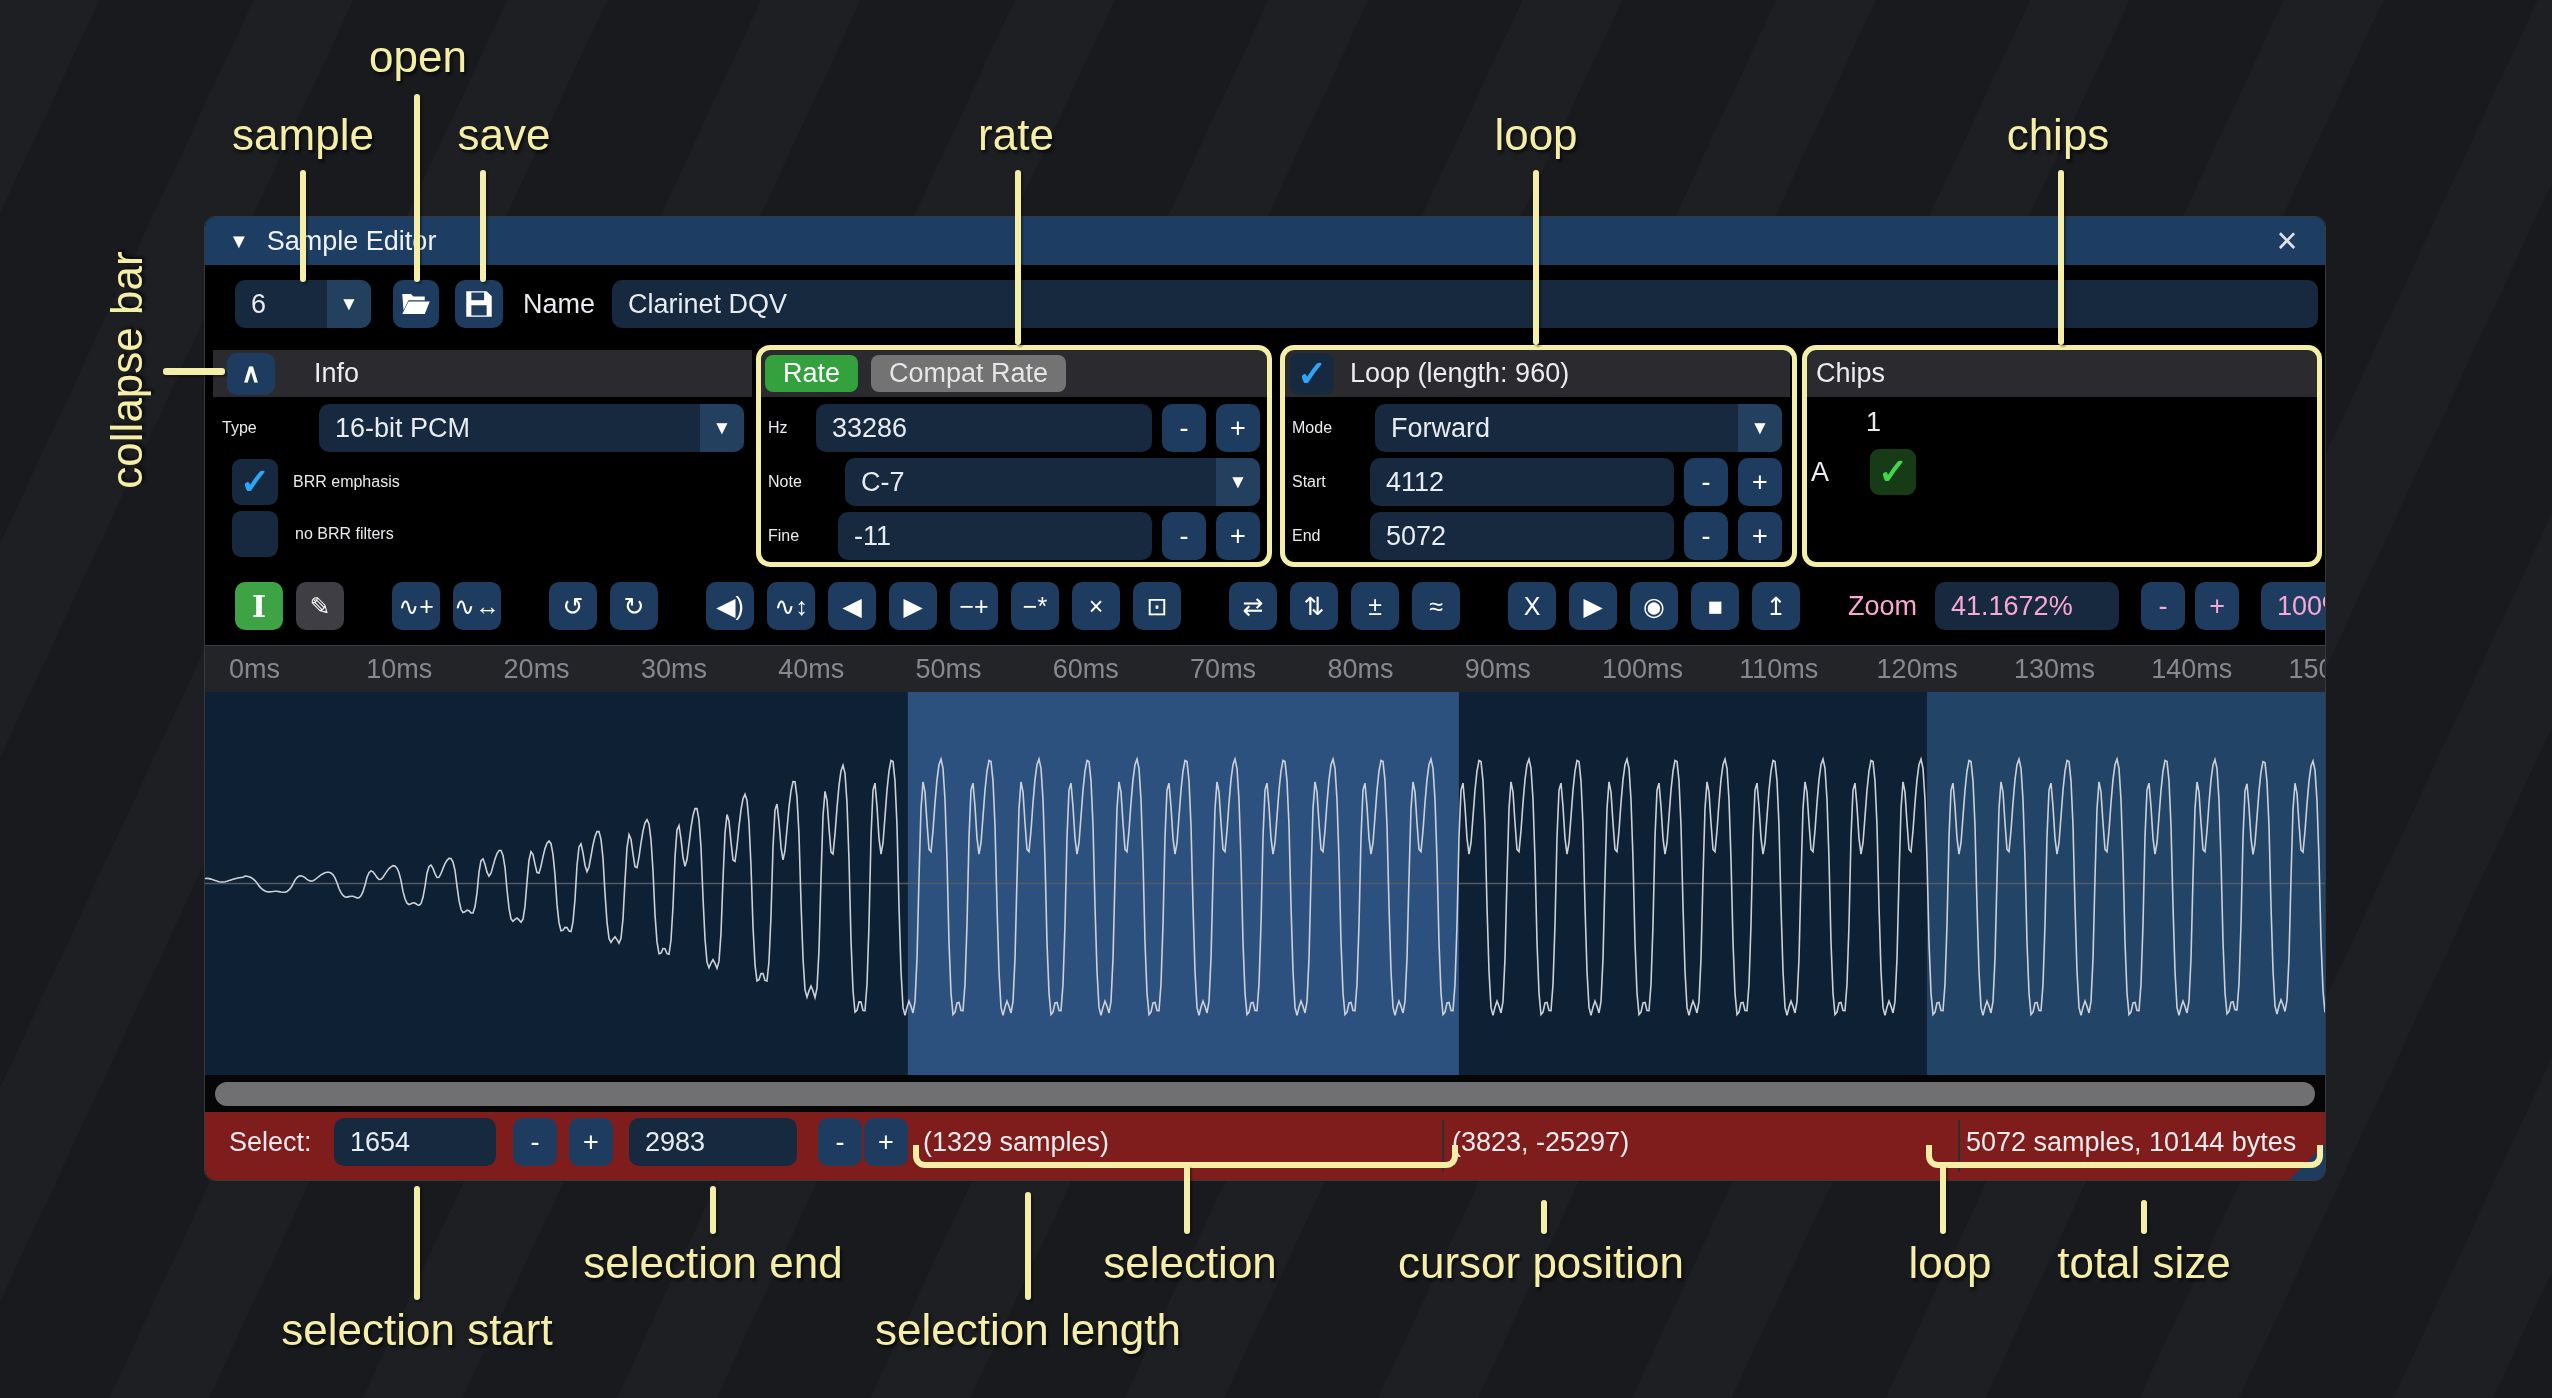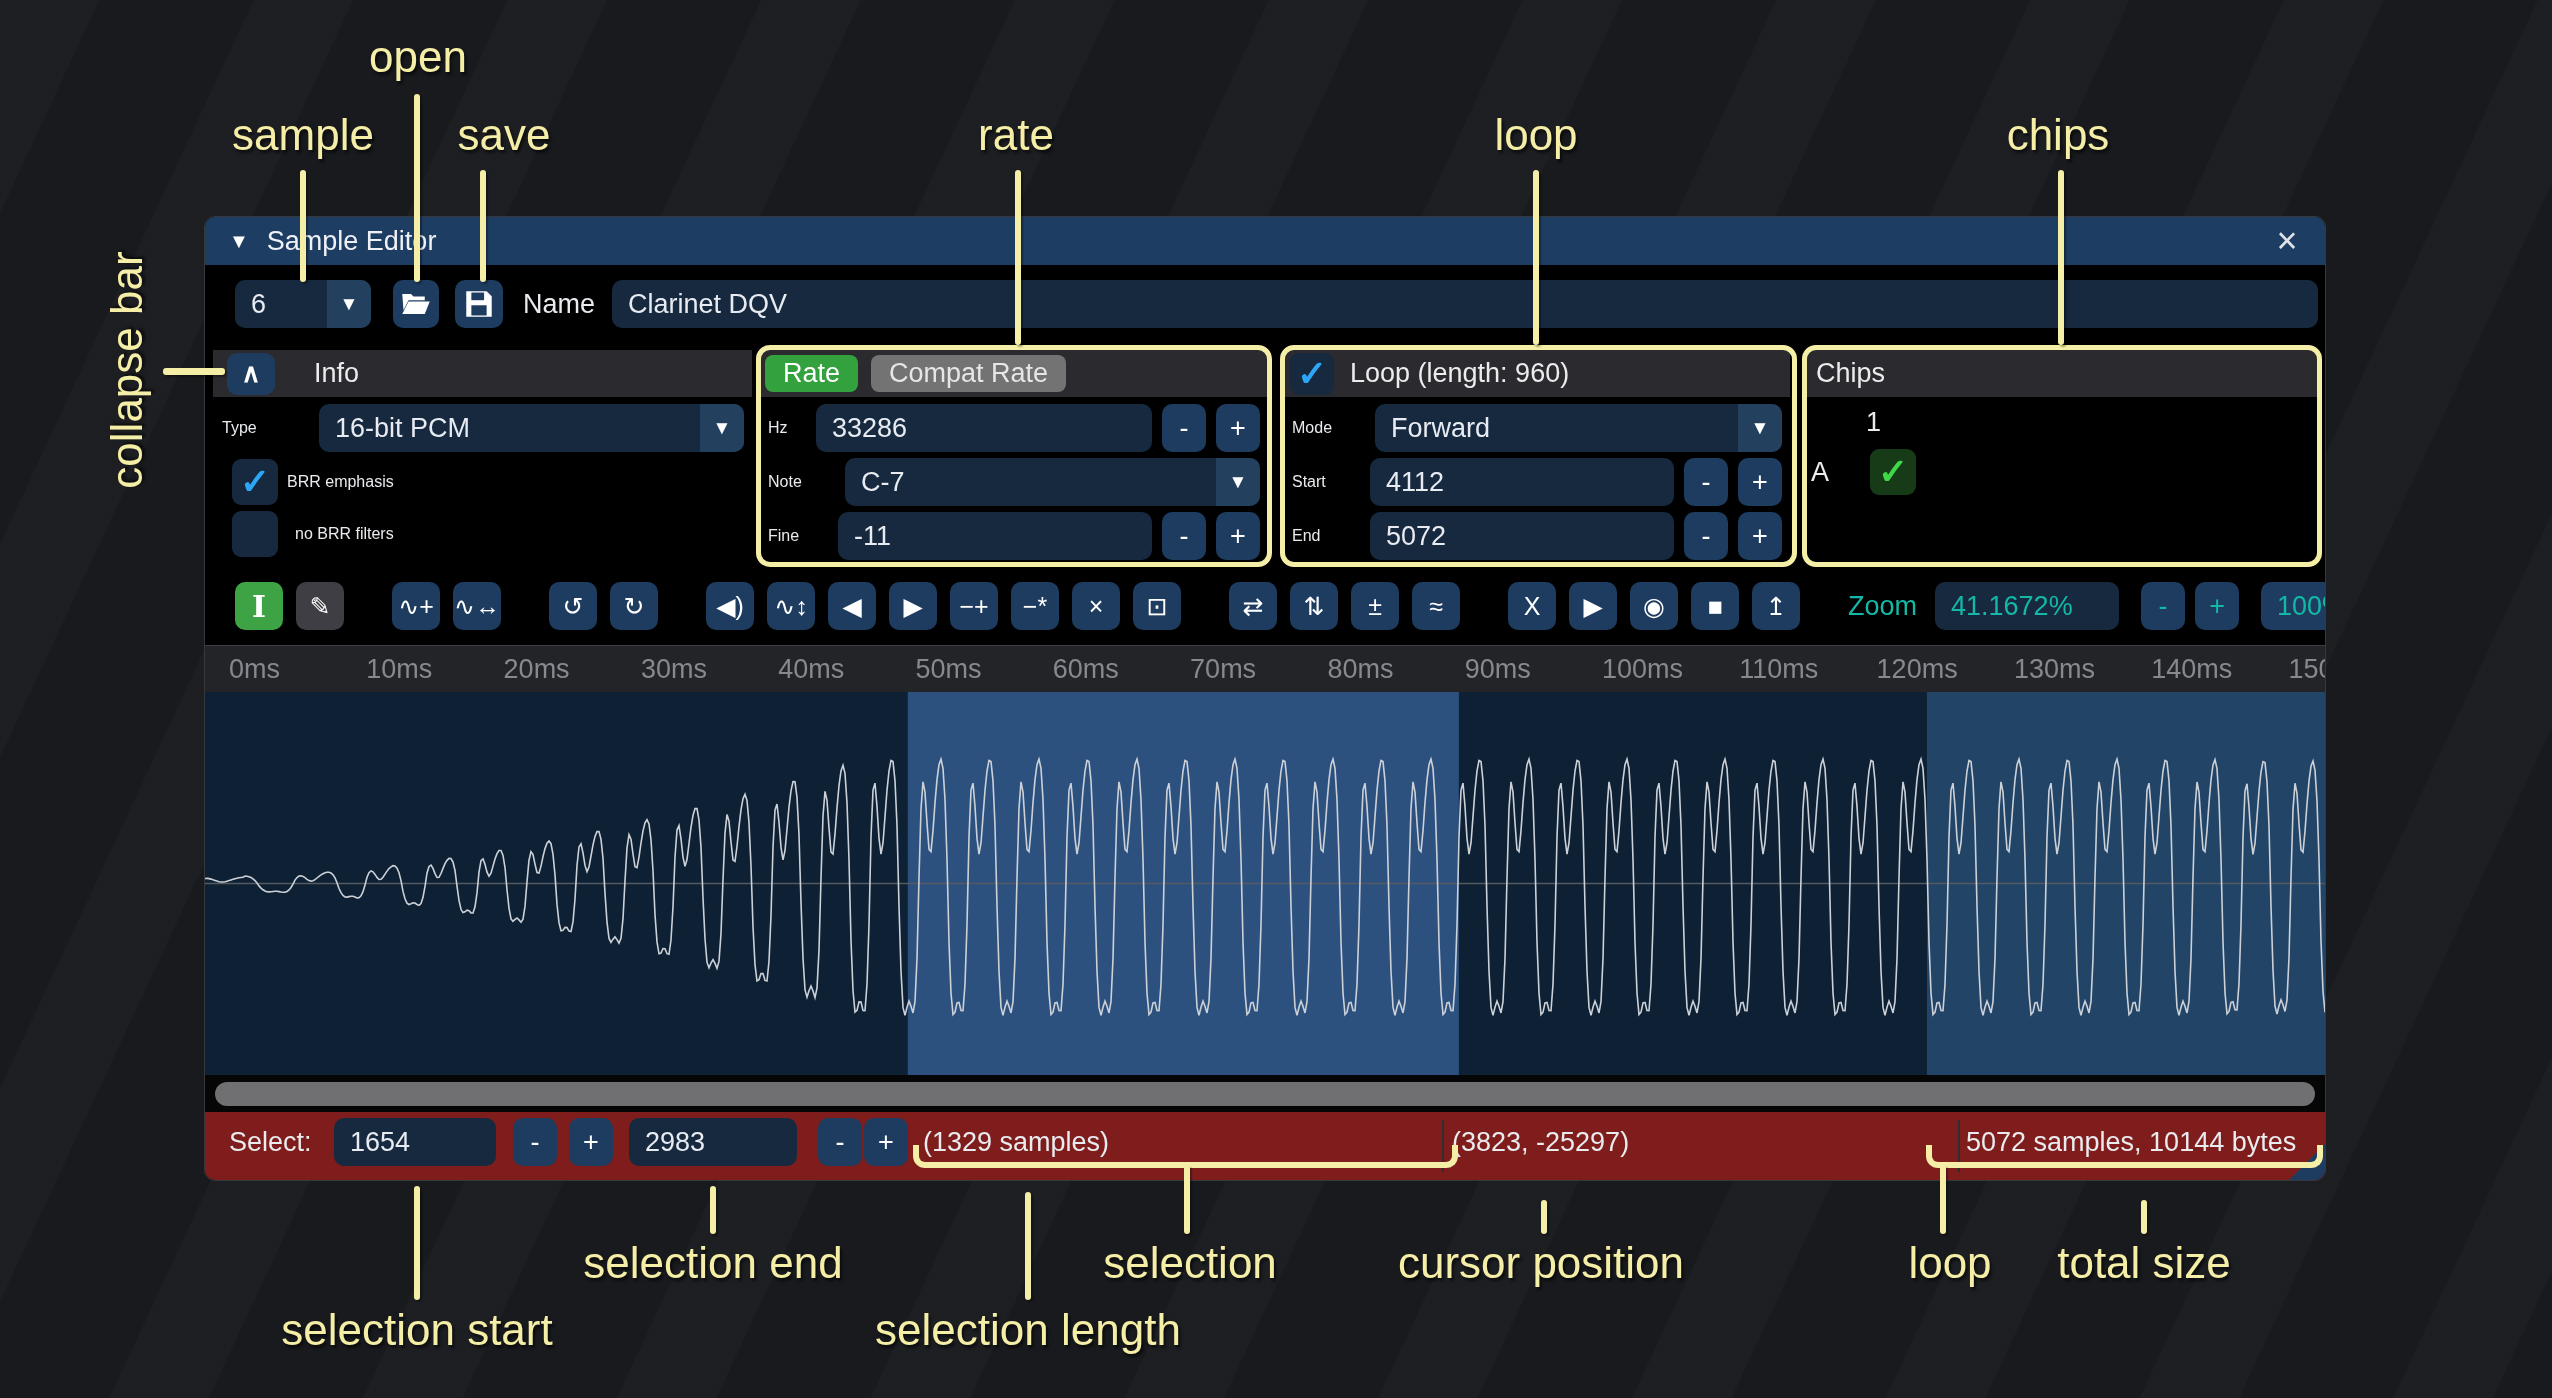--- a/index.html
+++ b/index.html
@@ -49,21 +49,21 @@
   
   .toolbar{position:absolute;left:0;top:350px;width:100%;height:78px;display:flex;align-items:center;
     padding-left:30px;box-sizing:border-box;}
   .tb-group{display:flex;margin-right:48px;}
   .tb-btn{width:48px;height:48px;border-radius:10px;background:#1e3c60;color:#fff;display:flex;
     align-items:center;justify-content:center;font-size:25px;margin-right:13px;flex:none;}
   .tb-btn:last-child{margin-right:0;}
   .tb-btn.active{background:#3ea344;}
   .tb-btn.alt{background:#3e3e44;}
   .icon-serif{font-family:"DejaVu Serif",serif;font-size:30px;font-weight:bold;}
-  .zoomwrap{display:flex;align-items:center;color:#14b8a6;font-size:27px;}
+  .zoomwrap{display:flex;align-items:center;color:#f9a8d4;font-size:27px;}
   .zoomfield{width:184px;height:48px;background:#16293f;border-radius:10px;display:flex;
     align-items:center;padding:0 16px;box-sizing:border-box;margin:0 12px 0 18px;}
   .zbtn{width:44px;height:48px;background:#1e3c60;border-radius:10px;display:flex;align-items:center;
     justify-content:center;margin-left:10px;}
   .zreset{width:auto;padding:0 16px;margin-left:22px;}
   
   .timeline{position:absolute;left:0;top:428px;width:100%;height:47px;background:#232428;
     border-top:1px solid #3c3e43;box-sizing:border-box;}
   .tl-label{position:absolute;top:0;height:100%;display:flex;align-items:center;color:#86898f;
     font-size:27px;white-space:nowrap;}
@@ -132,21 +132,21 @@
         <span style="color:#e9ebee;width:97px;">Type</span>
         <div class="dd" style="flex:1;">
           <span class="val">16-bit PCM</span>
           <span class="dd-arrow" style="height:48px;">▼</span>
         </div>
       </div>
       <div class="srow" style="left:19px;top:108px;">
         <div class="checkbox checked">
           <span>✓</span>
         </div>
-        <span style="color:#e9ebee;margin-left:9px;">BRR emphasis</span>
+        <span style="color:#e9ebee;margin-left:15px;">BRR emphasis</span>
       </div>
       <div class="srow" style="left:19px;top:160px;">
         <div class="checkbox">
           <span>✓</span>
         </div>
         <span style="color:#e9ebee;margin-left:17px;">no BRR filters</span>
       </div>
     </div>
 
     <div class="section" style="left:555px;width:508px;">

